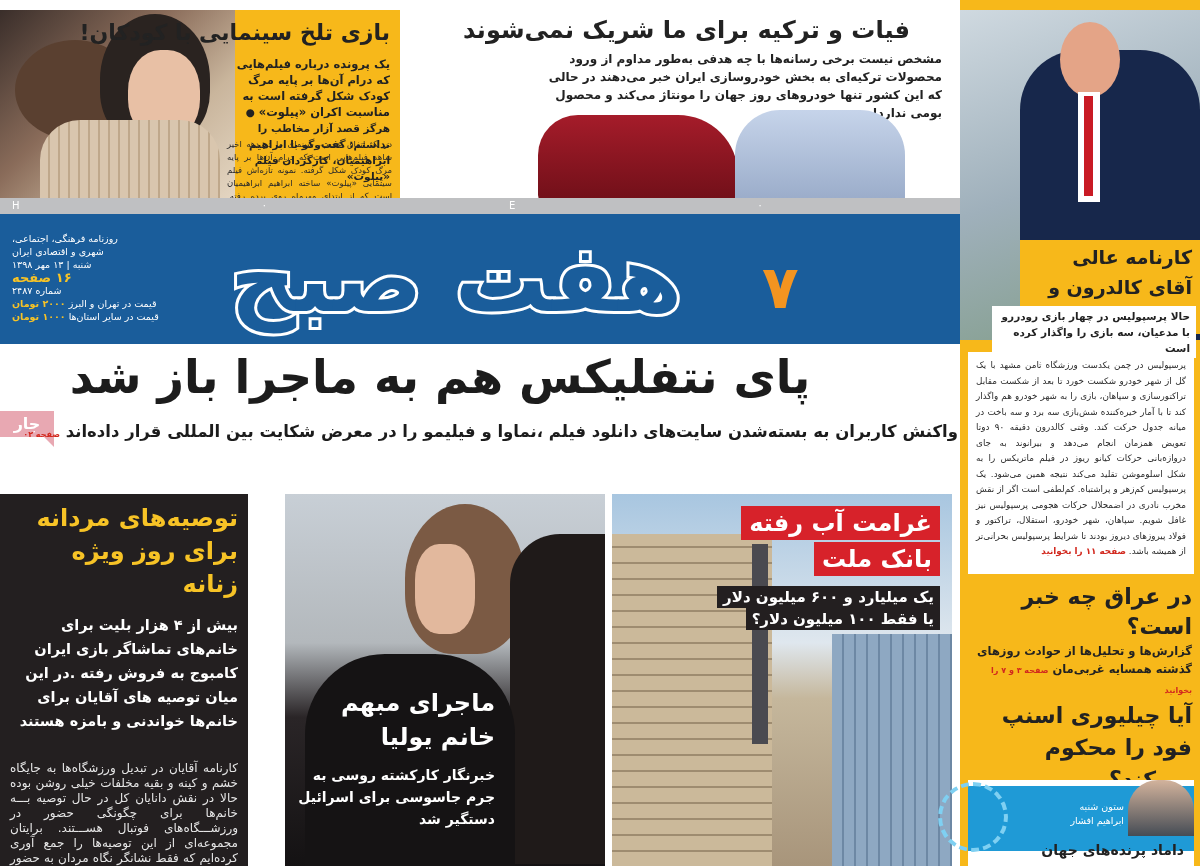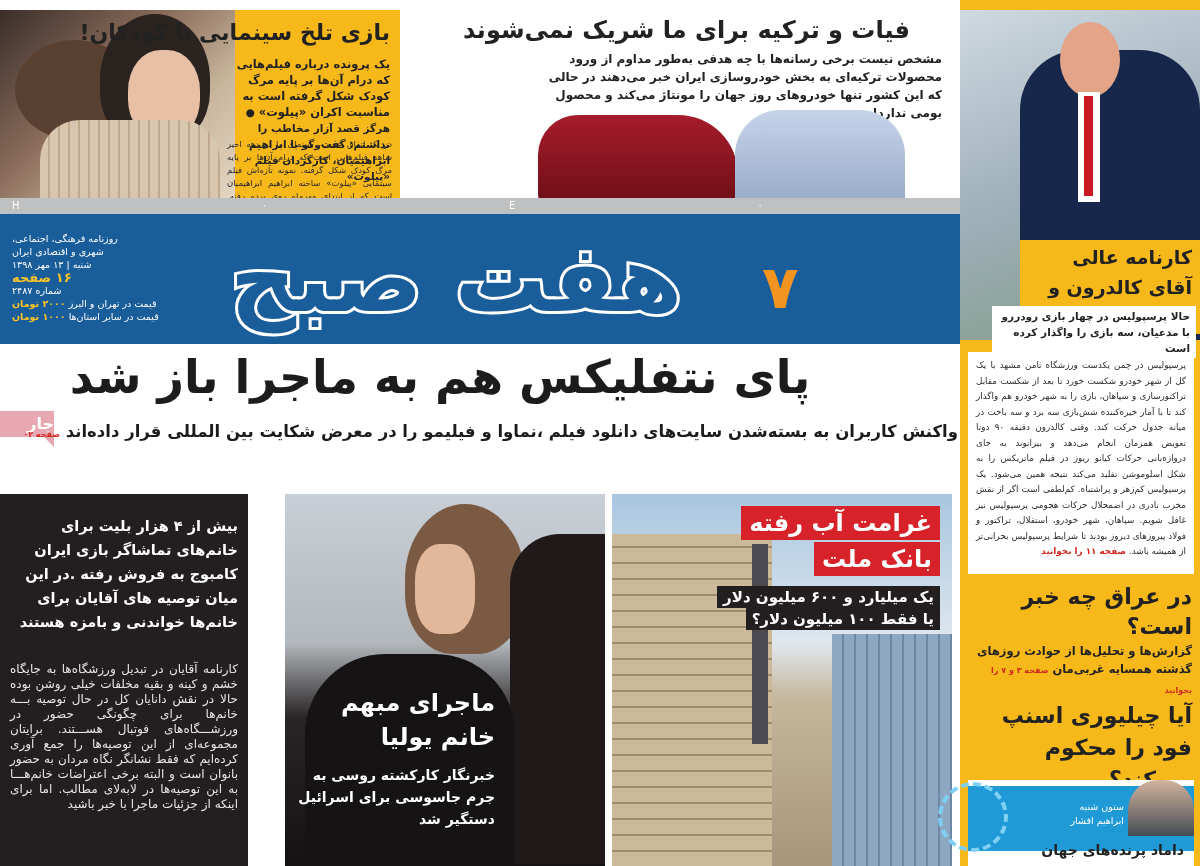--- a/index.html
+++ b/index.html
@@ -29,21 +29,21 @@
 #mast{left:0;top:214px;width:960px;height:130px;background:#1a5d9b}
 #mast .logo{position:absolute;left:230px;top:6px;font-size:92px;font-weight:bold;color:#fff;-webkit-text-stroke:6px #fff;color:#1a5d9b;paint-order:stroke fill;letter-spacing:-4px;line-height:120px}
 #mast .seven{position:absolute;left:762px;top:38px;font-size:60px;font-weight:bold;color:#f39420}
 #mast .info{position:absolute;left:12px;top:18px;width:200px;font-size:9.5px;line-height:13px;color:#fff;text-align:left;direction:rtl}
 #mast .info div{text-align:left}
 .yellow{color:#f7c326;font-weight:bold}
 
 #main-hl{left:0;top:350px;width:960px;height:68px;font-size:46px;font-weight:bold;color:#1c1c1c;text-align:center;padding-right:80px}
 #sub-hl{left:0;top:422px;width:960px;font-size:16.5px;font-weight:bold;color:#1c1c1c;text-align:right;padding-right:2px;white-space:nowrap}
 #sub-hl .pg{font-size:8px;color:#d2281e}
-#jar{left:0;top:411px;width:54px;height:26px;background:#e8a8b2;color:#fff;font-weight:bold;font-size:16px;line-height:26px}
+#jar{left:0;top:411px;width:54px;height:26px;background:#e8a8b2;color:#fff;font-weight:bold;font-size:16px;text-align:center;line-height:26px}
 #jar:after{content:"";position:absolute;right:0;bottom:-10px;border-left:10px solid transparent;border-top:10px solid #e8a8b2}
 
 #women{left:0;top:494px;width:248px;height:372px;background:#231f20;padding:8px 10px}
 #women h2{font-size:24px;line-height:33px;color:#f7c326;font-weight:bold;text-align:right}
 #women .lead{margin-top:12px;font-size:14.5px;line-height:24px;color:#fff;font-weight:bold;text-align:right}
 #women .body{margin-top:28px;font-size:12px;line-height:15px;color:#e6e6e6;text-align:justify}
 
 #yulia{left:285px;top:494px;width:320px;height:372px;background:linear-gradient(180deg,#c8cfd6 0%,#b3b8bc 40%,#2a2527 60%,#141213 100%)}
 #yulia .woman1{position:absolute;left:120px;top:10px;width:120px;height:150px;border-radius:50% 50% 40% 40%;background:#7b5a44}
 #yulia .face{position:absolute;left:130px;top:50px;width:60px;height:90px;border-radius:40%;background:#e2b89d}
@@ -131,20 +131,21 @@
 </div>
 
 <div id="jar" class="abs">جار</div>
 <div id="main-hl" class="abs">پای نتفلیکس هم به ماجرا باز شد</div>
 <div id="sub-hl" class="abs">
   <span>واکنش کاربران به بسته‌شدن سایت‌های دانلود فیلم ،نماوا و فیلیمو را در معرض شکایت بین المللی قرار داده‌اند</span>
   <span class="pg">صفحه ۰۲</span>
 </div>
 
 <div id="women" class="abs">
+  <h2>توصیه‌های مردانه برای روز ویژه زنانه</h2>
   <div class="lead">بیش از ۴ هزار بلیت برای خانم‌های تماشاگر بازی ایران کامبوج به فروش رفته .در این میان توصیه های آقایان برای خانم‌ها خواندنی و بامزه هستند</div>
   <div class="body">کارنامه آقایان در تبدیل ورزشگاه‌ها به جایگاه خشم و کینه و بقیه مخلفات خیلی روشن بوده حالا در نقش دانایان کل در حال توصیه بـــه خانم‌ها برای چگونگی حضور در ورزشـــگاه‌های فوتبال هســـتند. برایتان مجموعه‌ای از این توصیه‌ها را جمع آوری کرده‌ایم که فقط نشانگر نگاه مردان به حضور بانوان است و البته برخی اعتراضات خانم‌هـــا به این توصیه‌ها در لابه‌لای مطالب. اما برای اینکه از جزئیات ماجرا با خبر باشید</div>
 </div>
 
 <div id="yulia" class="abs">
   <div class="woman1"></div>
     <div class="face"></div>
     <div class="woman2"></div>
     <div class="coat"></div>
   <h2>ماجرای مبهم خانم یولیا</h2>

